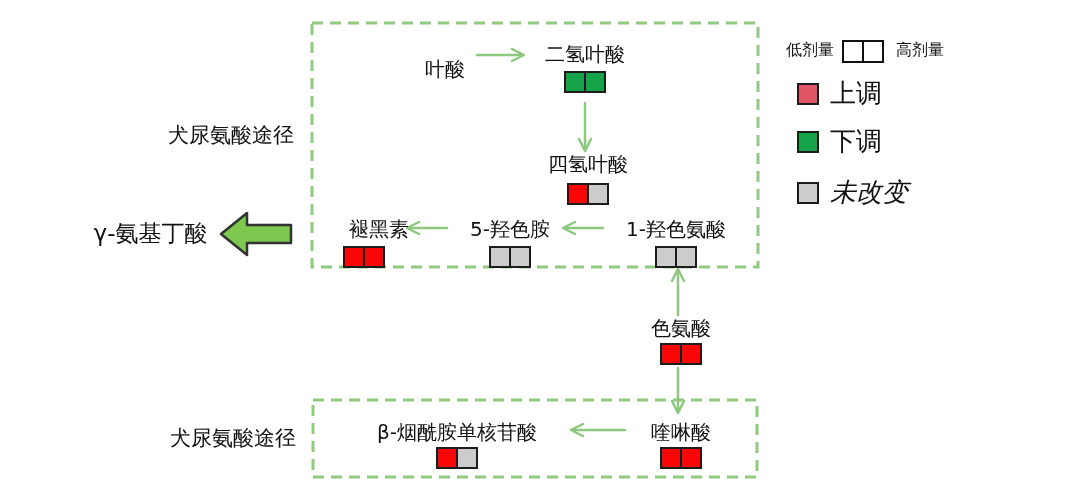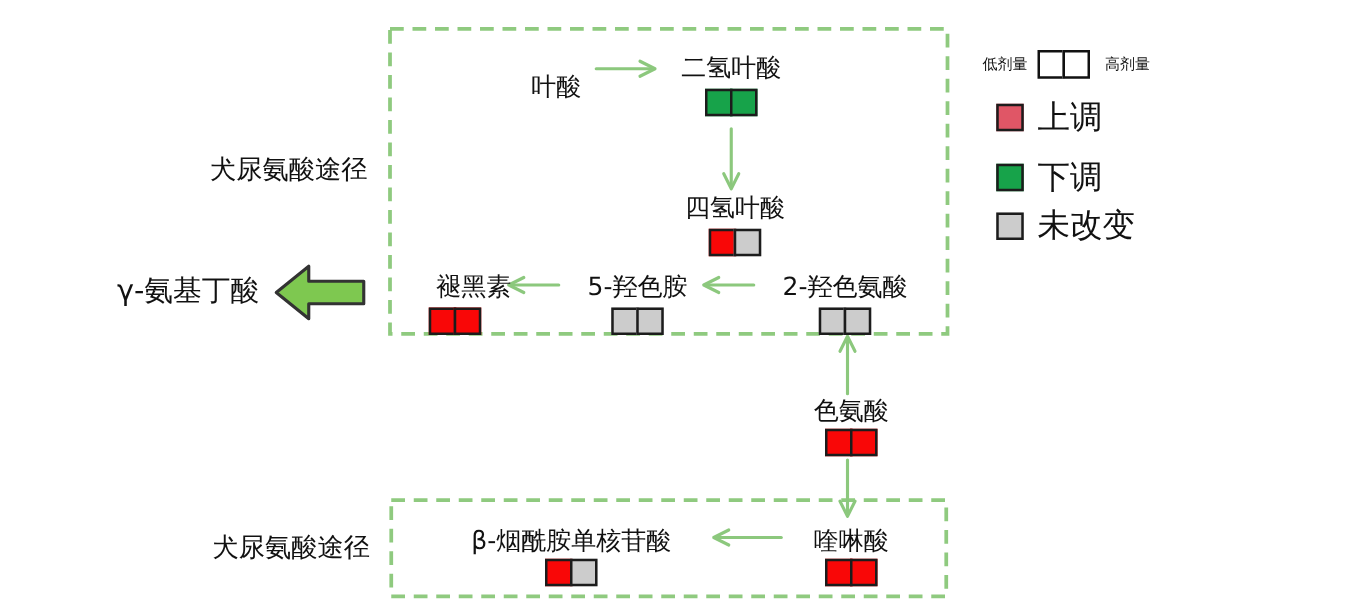--- a/index.html
+++ b/index.html
@@ -50,22 +50,22 @@
   }
   .legend {
     position: absolute;
     left: 786px;
     top: 40px;
     width: 280px;
     color: #111111;
   }
   .legend-dose-row {
     display: flex;
-    align-items: center;
-    font-size: 12px;
+    align-items: flex-start;
+    font-size: 16px;
     white-space: nowrap;
   }
   .dose-boxes {
     display: flex;
     margin: 0 12px 0 8px;
   }
   .dose-box {
     width: 18px;
     height: 19px;
     border: 2px solid #111111;
@@ -74,21 +74,21 @@
   }
   .dose-box + .dose-box { margin-left: -2px; }
   .legend-item {
     display: flex;
     align-items: center;
     margin-top: 13px;
     margin-left: 11px;
     font-size: 26px;
     white-space: nowrap;
   }
-  .legend-item.tight { margin-top: 4px; }
+  .legend-item.tight { margin-top: 16px; font-style: italic; }
   .swatch {
     width: 18px;
     height: 18px;
     border: 2px solid #1c1c1c;
     margin-right: 11px;
     display: inline-block;
   }
 </style>
 </head>
 <body>
@@ -142,21 +142,21 @@
   </div>
 
   <div class="node" style="left:535px; top:43px; width:100px;">
     <div class="node-label">二氢叶酸</div>
     <div class="boxes">
         <span class="box" style="background: rgb(23, 163, 74);"></span>
         <span class="box" style="background: rgb(23, 163, 74);"></span>
       </div>
   </div>
 
-  <div class="node" style="left:538px; top:155px; width:100px;">
+  <div class="node" style="left:538px; top:155px; width:100px;font-family:Liberation Mono, monospace;">
     <div class="node-label">四氢叶酸</div>
     <div class="boxes">
         <span class="box" style="background: rgb(249, 7, 7);"></span>
         <span class="box" style="background: rgb(204, 204, 204);"></span>
       </div>
   </div>
 
   <div class="node" style="left:319px; top:218px; width:90px;text-align:right;">
     <div class="node-label">褪黑素</div>
     <div class="boxes">
@@ -167,21 +167,21 @@
 
   <div class="node" style="left:460px; top:218px; width:100px;">
     <div class="node-label">5-羟色胺</div>
     <div class="boxes">
         <span class="box" style="background: rgb(204, 204, 204);"></span>
         <span class="box" style="background: rgb(204, 204, 204);"></span>
       </div>
   </div>
 
   <div class="node" style="left:616px; top:218px; width:120px;">
-    <div class="node-label">2-羟色氨酸</div>
+    <div class="node-label">1-羟色氨酸</div>
     <div class="boxes">
         <span class="box" style="background: rgb(204, 204, 204);"></span>
         <span class="box" style="background: rgb(204, 204, 204);"></span>
       </div>
   </div>
 
   <div class="node" style="left:93px; top:222px; width:115px;">
     <div class="node-label" style="font-size:23px;">γ-氨基丁酸</div>
   </div>
 

